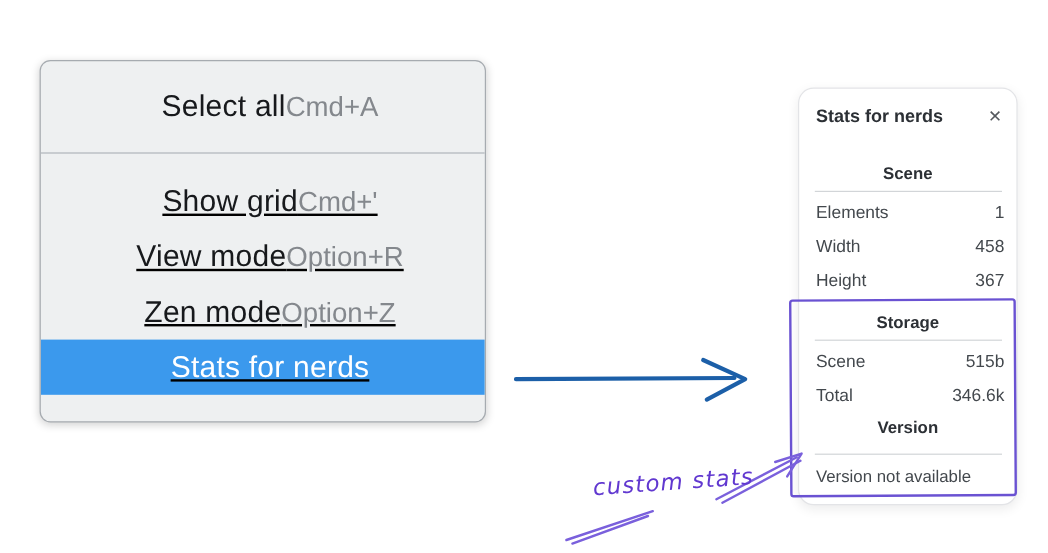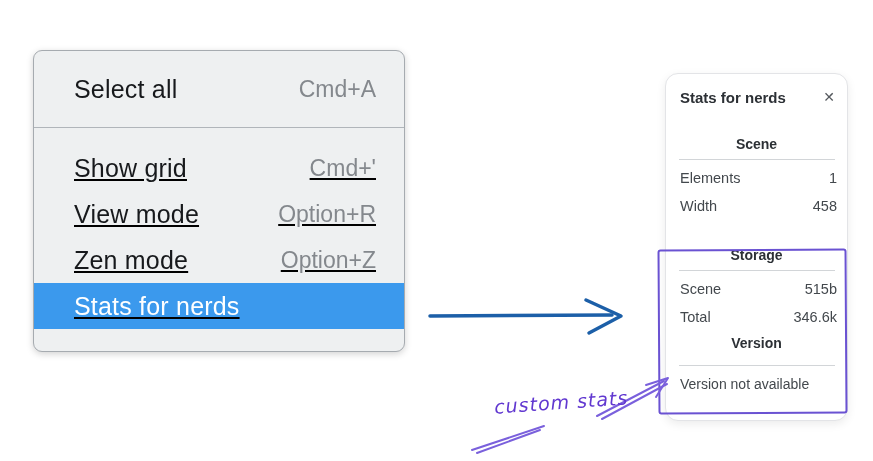--- a/index.html
+++ b/index.html
@@ -25,21 +25,21 @@
     box-shadow: 0 2px 7px rgba(0,0,0,0.18);
     overflow: hidden;
     z-index: 2;
   }
   .menu-group-top { padding: 12px 0; }
   .menu-group-bottom { padding: 17px 0 0 0; }
   .menu-item {
     height: 52px;
     display: flex;
     align-items: center;
-    justify-content: space-between;
+    justify-content: center;
     padding: 0 28px 0 40px;
     cursor: default;
   }
   .menu-group-bottom .menu-item { height: 46px; text-decoration: underline; }
   .mi-label {
     font-size: 25px;
     color: #17191c;
     letter-spacing: 0.2px;
   }
   .mi-shortcut {
@@ -83,21 +83,21 @@
   }
   .sp-h {
     text-align: center;
     font-size: 14px;
     font-weight: 700;
     color: #2c3035;
     height: 20px;
     line-height: 20px;
   }
   .sp-h-scene   { margin-top: 26px; }
-  .sp-h-storage { margin-top: 25px; }
+  .sp-h-storage { margin-top: 10px; }
   .sp-h-version { margin-top: 2px; }
   .sp-line {
     height: 1px;
     background: #d2d5d8;
     margin: 5px 12px 4px 13px;
   }
   .sp-line-version { margin-top: 12px; }
   .sp-row {
     display: flex;
     align-items: center;
@@ -190,20 +190,24 @@
 
     <div class="sp-h sp-h-scene">Scene</div>
     <div class="sp-line"></div>
     <div class="sp-row">
       <span>Elements</span>
       <span class="v">1</span>
     </div>
     <div class="sp-row">
       <span>Width</span>
       <span class="v">458</span>
+    </div>
+    <div class="sp-row">
+      <span>Height</span>
+      <span class="v">367</span>
     </div>
 
     <div class="sp-h sp-h-storage">Storage</div>
     <div class="sp-line"></div>
     <div class="sp-row">
       <span>Scene</span>
       <span class="v">515b</span>
     </div>
     <div class="sp-row">
       <span>Total</span>

